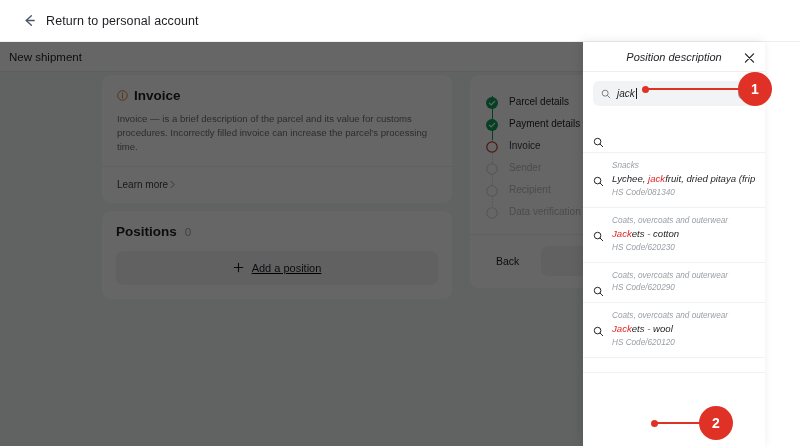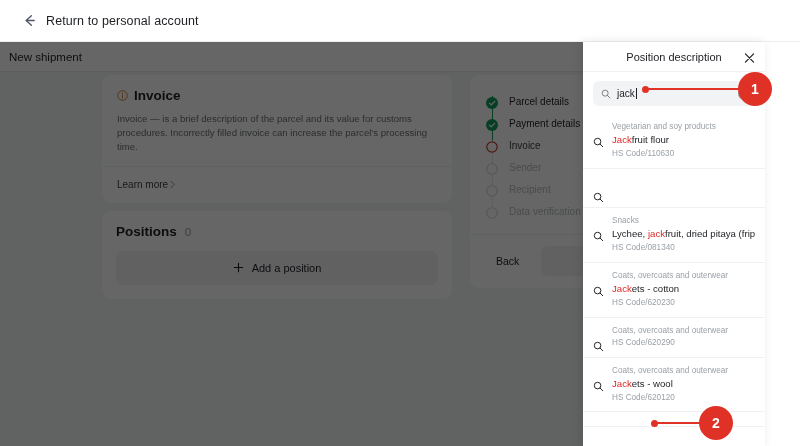--- a/index.html
+++ b/index.html
@@ -67,20 +67,21 @@
     background: #ffffff; border-radius: 9px; padding: 13px 14px 14px 14px;
   }
   .pos-head { display: flex; align-items: baseline; gap: 8px; }
   .pos-title { font-size: 13.5px; font-weight: bold; color: #1d1f23; }
   .pos-count { font-size: 11.5px; color: #9aa0a6; }
   .add-pos-btn {
     margin-top: 12px; height: 34px; width: 100%;
     background: #f2f3f5; border-radius: 7px;
     display: flex; align-items: center; justify-content: center; gap: 8px;
     cursor: pointer;
+    text-decoration: underline;
   }
   .plus-icon { width: 11px; height: 11px; display:block; }
   .add-pos-label { font-size: 11px; color: #1d1f23; }
 
   
   .right-col {
     position: absolute; left: 470px; top: 17px; width: 195px;
     background: #ffffff; border-radius: 9px; padding: 15px 0 0 0;
   }
   .step { display: flex; align-items: center; gap: 11px; height: 22px; padding-left: 16px; position: relative; }
@@ -100,20 +101,21 @@
   }
   .next-btn {
     width: 96px; height: 30px; background: #f2f3f5; border-radius: 7px; cursor: pointer;
   }
 
   
   .side-panel {
     position: absolute; left: 583px; top: 42px; width: 182px; height: 404px;
     background: #ffffff; z-index: 100; overflow: hidden;
     box-shadow: -2px 0 10px rgba(0,0,0,.10);
+    font-style: italic;
   }
   .panel-header {
     height: 30px; display: flex; align-items: center; justify-content: center;
     position: relative; border-bottom: 1px solid #edeff1;
   }
   .panel-title { font-size: 11px; color: #1d1f23; }
   .panel-close {
     position: absolute; right: 9px; top: 50%; transform: translateY(-50%);
     width: 13px; height: 13px; cursor: pointer;
   }
@@ -329,93 +331,80 @@
         <span class="clear-btn">
           <svg viewBox="0 0 11 11" width="11" height="11" fill="none">
             <path d="M3.4 3.4 L7.6 7.6 M7.6 3.4 L3.4 7.6" stroke="#ffffff" stroke-width="1.2" stroke-linecap="round"></path>
           </svg>
         </span>
       </div>
     </div>
 
     <div class="results">
 
+
       <div class="result-item">
         <span class="res-icon">
           <svg viewBox="0 0 12 12" width="11" height="11" fill="none">
               <circle cx="5" cy="5" r="3.6" stroke="#1d1f23" stroke-width="1.05"></circle>
               <path d="M7.7 7.7 L10.6 10.6" stroke="#1d1f23" stroke-width="1.05" stroke-linecap="round"></path>
             </svg>
         </span>
-        <span class="res-texts">
-          <span class="res-cat" style="display:block">Vegetarian and soy products</span>
-          <span class="res-name" style="display:block"><span></span><span class="hl">Jack</span><span>fruit flour</span></span>
-          <span class="res-code" style="display:block">HS Code/110630</span>
-        </span>
       </div>
 
       <div class="result-item">
         <span class="res-icon">
           <svg viewBox="0 0 12 12" width="11" height="11" fill="none">
               <circle cx="5" cy="5" r="3.6" stroke="#1d1f23" stroke-width="1.05"></circle>
               <path d="M7.7 7.7 L10.6 10.6" stroke="#1d1f23" stroke-width="1.05" stroke-linecap="round"></path>
             </svg>
         </span>
+        <span class="res-texts">
+          <span class="res-cat" style="display:block">Snacks</span>
+          <span class="res-name" style="display:block"><span>Lychee, </span><span class="hl">jack</span><span>fruit, dried pitaya (frips)</span></span>
+          <span class="res-code" style="display:block">HS Code/081340</span>
+        </span>
       </div>
 
       <div class="result-item">
         <span class="res-icon">
           <svg viewBox="0 0 12 12" width="11" height="11" fill="none">
               <circle cx="5" cy="5" r="3.6" stroke="#1d1f23" stroke-width="1.05"></circle>
               <path d="M7.7 7.7 L10.6 10.6" stroke="#1d1f23" stroke-width="1.05" stroke-linecap="round"></path>
             </svg>
         </span>
         <span class="res-texts">
-          <span class="res-cat" style="display:block">Snacks</span>
-          <span class="res-name" style="display:block"><span>Lychee, </span><span class="hl">jack</span><span>fruit, dried pitaya (frips)</span></span>
-          <span class="res-code" style="display:block">HS Code/081340</span>
+          <span class="res-cat" style="display:block">Coats, overcoats and outerwear</span>
+          <span class="res-name" style="display:block"><span></span><span class="hl">Jack</span><span>ets - cotton</span></span>
+          <span class="res-code" style="display:block">HS Code/620230</span>
         </span>
       </div>
 
       <div class="result-item">
         <span class="res-icon">
           <svg viewBox="0 0 12 12" width="11" height="11" fill="none">
               <circle cx="5" cy="5" r="3.6" stroke="#1d1f23" stroke-width="1.05"></circle>
               <path d="M7.7 7.7 L10.6 10.6" stroke="#1d1f23" stroke-width="1.05" stroke-linecap="round"></path>
             </svg>
         </span>
         <span class="res-texts">
           <span class="res-cat" style="display:block">Coats, overcoats and outerwear</span>
-          <span class="res-name" style="display:block"><span></span><span class="hl">Jack</span><span>ets - cotton</span></span>
-          <span class="res-code" style="display:block">HS Code/620230</span>
+          <span class="res-code" style="display:block">HS Code/620290</span>
         </span>
       </div>
 
       <div class="result-item">
         <span class="res-icon">
           <svg viewBox="0 0 12 12" width="11" height="11" fill="none">
               <circle cx="5" cy="5" r="3.6" stroke="#1d1f23" stroke-width="1.05"></circle>
               <path d="M7.7 7.7 L10.6 10.6" stroke="#1d1f23" stroke-width="1.05" stroke-linecap="round"></path>
             </svg>
         </span>
         <span class="res-texts">
           <span class="res-cat" style="display:block">Coats, overcoats and outerwear</span>
-          <span class="res-code" style="display:block">HS Code/620290</span>
-        </span>
-      </div>
-
-      <div class="result-item">
-        <span class="res-icon">
-          <svg viewBox="0 0 12 12" width="11" height="11" fill="none">
-              <circle cx="5" cy="5" r="3.6" stroke="#1d1f23" stroke-width="1.05"></circle>
-              <path d="M7.7 7.7 L10.6 10.6" stroke="#1d1f23" stroke-width="1.05" stroke-linecap="round"></path>
-            </svg>
-        </span>
-        <span class="res-texts">
-          <span class="res-cat" style="display:block">Coats, overcoats and outerwear</span>
           <span class="res-name" style="display:block"><span></span><span class="hl">Jack</span><span>ets - wool</span></span>
           <span class="res-code" style="display:block">HS Code/620120</span>
         </span>
       </div>
 
       <div class="result-item">
         
         
       </div>
 

